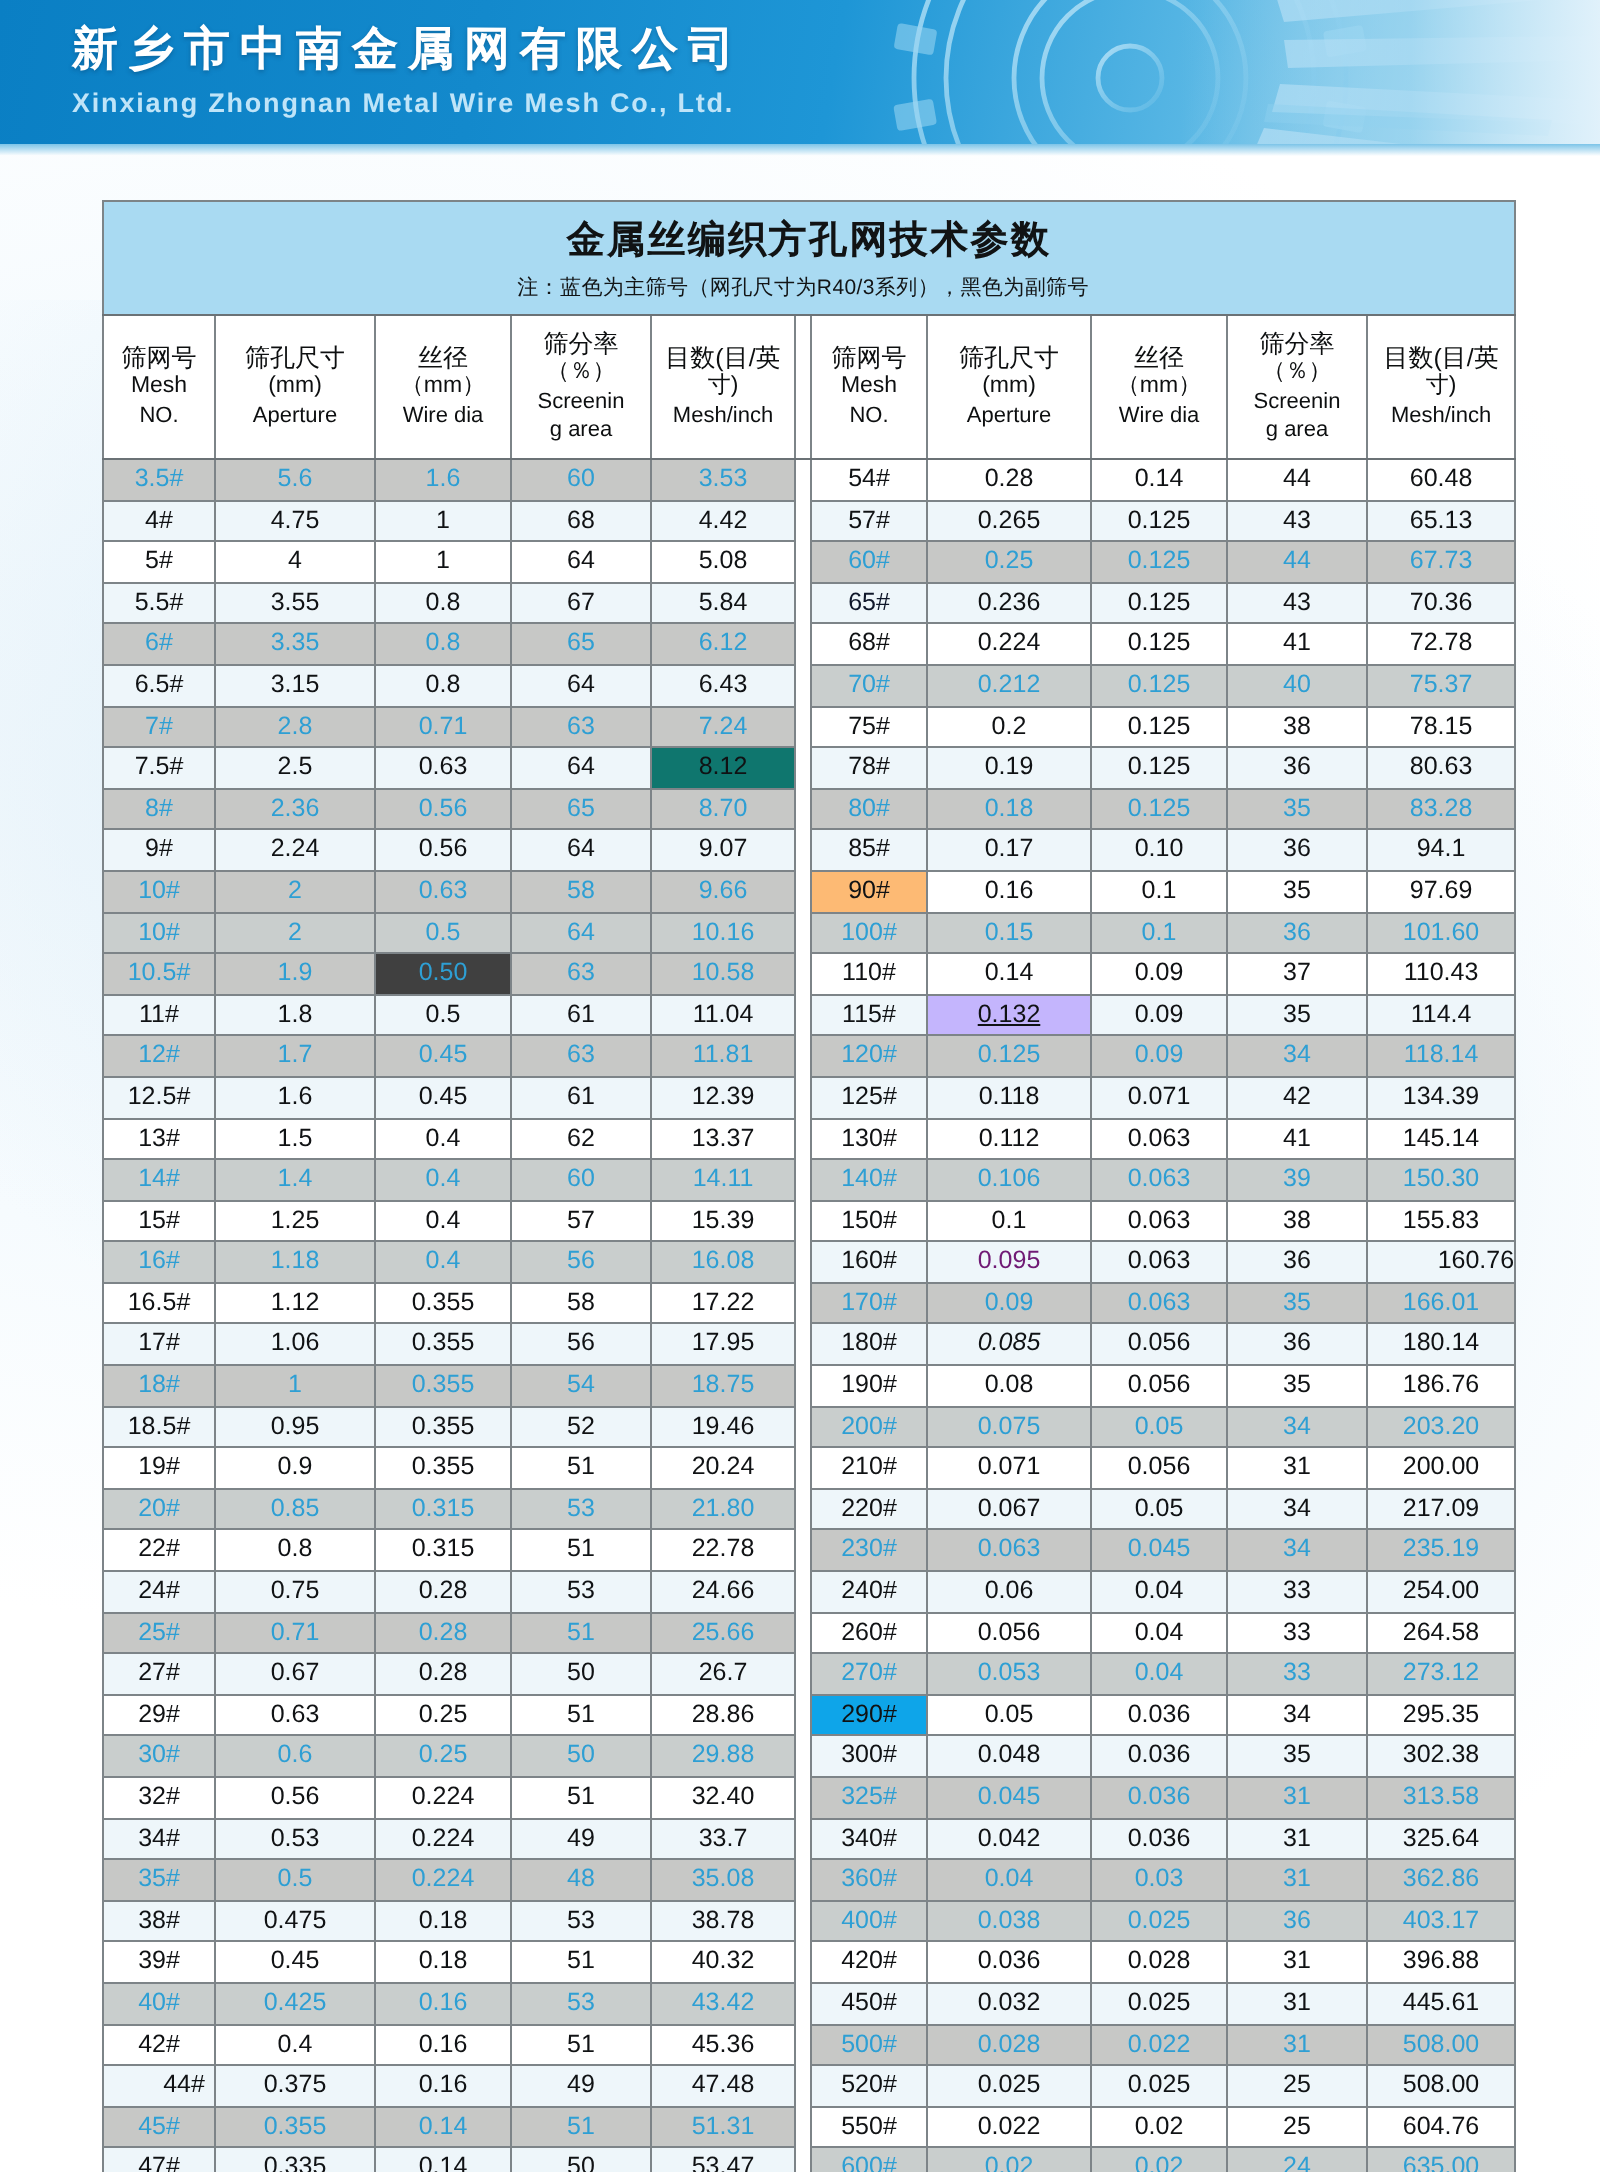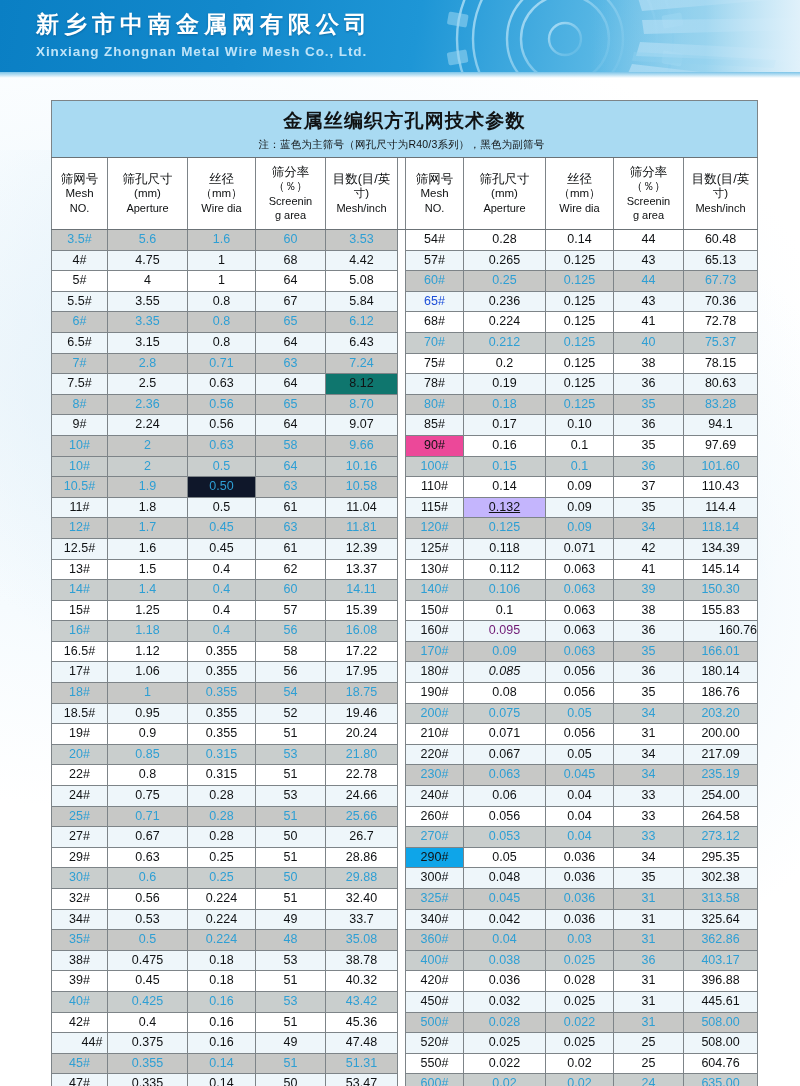--- a/index.html
+++ b/index.html
@@ -336,21 +336,21 @@
           <td style="color: rgb(46, 159, 212); background: rgb(199, 200, 198);">44</td>
           <td style="color: rgb(46, 159, 212); background: rgb(199, 200, 198);">67.73</td>
         </tr>
         <tr class="drow">
           <td class="" style="color: rgb(16, 18, 20); background: rgb(238, 246, 250);">5.5#</td>
           <td class="" style="color: rgb(16, 18, 20); background: rgb(238, 246, 250);">3.55</td>
           <td class="" style="color: rgb(16, 18, 20); background: rgb(238, 246, 250);">0.8</td>
           <td class="" style="color: rgb(16, 18, 20); background: rgb(238, 246, 250);">67</td>
           <td class="" style="color: rgb(16, 18, 20); background: rgb(238, 246, 250);">5.84</td>
           <td class="gap"></td>
-          <td style="color: #1d4ed8; background: rgb(238, 246, 250);">65#</td>
+          <td style="color: #0f172a; background: rgb(238, 246, 250);">65#</td>
           <td style="color: rgb(16, 18, 20); background: rgb(238, 246, 250);">0.236</td>
           <td style="color: rgb(16, 18, 20); background: rgb(238, 246, 250);">0.125</td>
           <td style="color: rgb(16, 18, 20); background: rgb(238, 246, 250);">43</td>
           <td style="color: rgb(16, 18, 20); background: rgb(238, 246, 250);">70.36</td>
         </tr>
         <tr class="drow">
           <td class="" style="color: rgb(46, 159, 212); background: rgb(199, 200, 198);">6#</td>
           <td class="" style="color: rgb(46, 159, 212); background: rgb(199, 200, 198);">3.35</td>
           <td class="" style="color: rgb(46, 159, 212); background: rgb(199, 200, 198);">0.8</td>
           <td class="" style="color: rgb(46, 159, 212); background: rgb(199, 200, 198);">65</td>
@@ -427,21 +427,21 @@
           <td style="color: rgb(16, 18, 20); background: rgb(238, 246, 250);">36</td>
           <td style="color: rgb(16, 18, 20); background: rgb(238, 246, 250);">94.1</td>
         </tr>
         <tr class="drow">
           <td class="" style="color: rgb(46, 159, 212); background: rgb(199, 200, 198);">10#</td>
           <td class="" style="color: rgb(46, 159, 212); background: rgb(199, 200, 198);">2</td>
           <td class="" style="color: rgb(46, 159, 212); background: rgb(199, 200, 198);">0.63</td>
           <td class="" style="color: rgb(46, 159, 212); background: rgb(199, 200, 198);">58</td>
           <td class="" style="color: rgb(46, 159, 212); background: rgb(199, 200, 198);">9.66</td>
           <td class="gap"></td>
-          <td style="color: rgb(16, 18, 20); background: #ec4899;">90#</td>
+          <td style="color: rgb(16, 18, 20); background: #fdba74;">90#</td>
           <td style="color: rgb(16, 18, 20); background: rgb(255, 255, 255);">0.16</td>
           <td style="color: rgb(16, 18, 20); background: rgb(255, 255, 255);">0.1</td>
           <td style="color: rgb(16, 18, 20); background: rgb(255, 255, 255);">35</td>
           <td style="color: rgb(16, 18, 20); background: rgb(255, 255, 255);">97.69</td>
         </tr>
         <tr class="drow">
           <td class="" style="color: rgb(46, 159, 212); background: rgb(201, 206, 205);">10#</td>
           <td class="" style="color: rgb(46, 159, 212); background: rgb(201, 206, 205);">2</td>
           <td class="" style="color: rgb(46, 159, 212); background: rgb(201, 206, 205);">0.5</td>
           <td class="" style="color: rgb(46, 159, 212); background: rgb(201, 206, 205);">64</td>
@@ -449,21 +449,21 @@
           <td class="gap"></td>
           <td style="color: rgb(46, 159, 212); background: rgb(201, 206, 205);">100#</td>
           <td style="color: rgb(46, 159, 212); background: rgb(201, 206, 205);">0.15</td>
           <td style="color: rgb(46, 159, 212); background: rgb(201, 206, 205);">0.1</td>
           <td style="color: rgb(46, 159, 212); background: rgb(201, 206, 205);">36</td>
           <td style="color: rgb(46, 159, 212); background: rgb(201, 206, 205);">101.60</td>
         </tr>
         <tr class="drow">
           <td class="" style="color: rgb(46, 159, 212); background: rgb(199, 200, 198);">10.5#</td>
           <td class="" style="color: rgb(46, 159, 212); background: rgb(199, 200, 198);">1.9</td>
-          <td class="" style="color: rgb(46, 159, 212); background: #0f172a;">0.50</td>
+          <td class="" style="color: rgb(46, 159, 212); background: #404040;">0.50</td>
           <td class="" style="color: rgb(46, 159, 212); background: rgb(199, 200, 198);">63</td>
           <td class="" style="color: rgb(46, 159, 212); background: rgb(199, 200, 198);">10.58</td>
           <td class="gap"></td>
           <td style="color: rgb(16, 18, 20); background: rgb(255, 255, 255);">110#</td>
           <td style="color: rgb(16, 18, 20); background: rgb(255, 255, 255);">0.14</td>
           <td style="color: rgb(16, 18, 20); background: rgb(255, 255, 255);">0.09</td>
           <td style="color: rgb(16, 18, 20); background: rgb(255, 255, 255);">37</td>
           <td style="color: rgb(16, 18, 20); background: rgb(255, 255, 255);">110.43</td>
         </tr>
         <tr class="drow">

